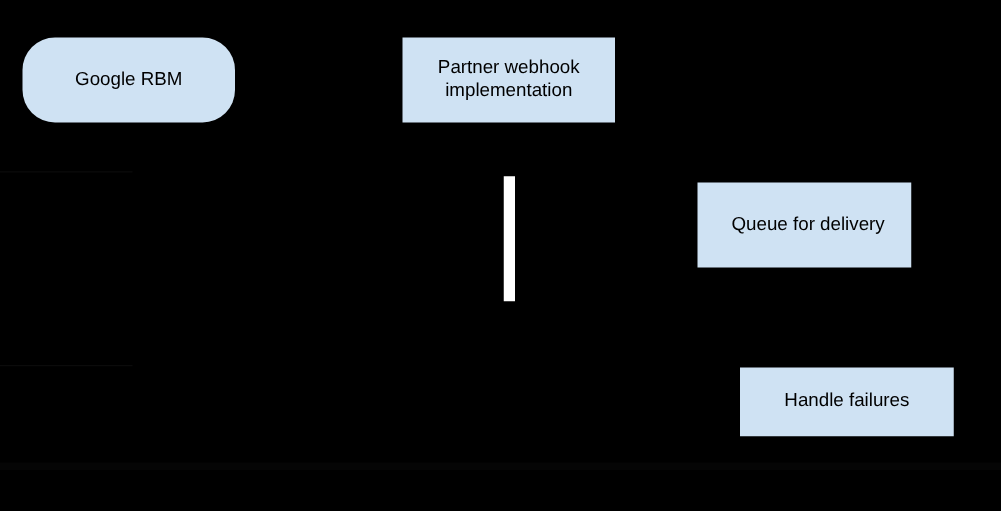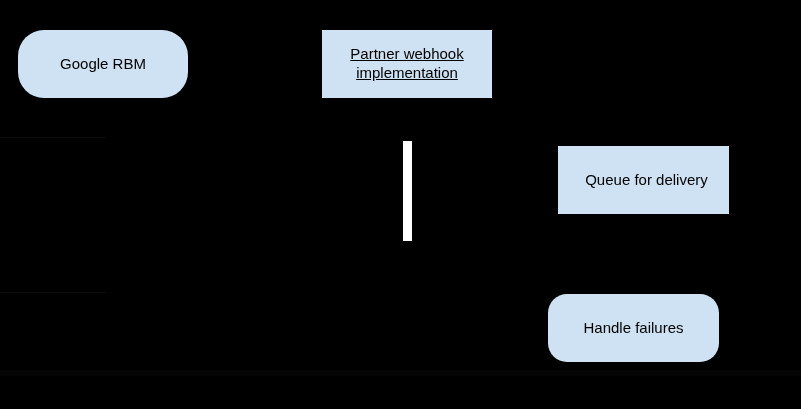--- a/index.html
+++ b/index.html
@@ -53,28 +53,28 @@
 <div id="canvas">
 
   <div class="faint-rule" style="left:0px; top:137px; width:106px;"></div>
   <div class="faint-rule" style="left:0px; top:292px; width:106px;"></div>
   <div class="faint-band" style="left:0px; top:370px; width:801px; height:6px;"></div>
 
   <div class="node" style="left:18px; top:30px; width:170px; height:68px;border-radius:26px;">
     <span class="node-label">Google RBM</span>
   </div>
 
-  <div class="node" style="left:322px; top:30px; width:170px; height:68px;text-decoration:underline;">
+  <div class="node" style="left:322px; top:30px; width:170px; height:68px;">
     <span class="node-label">Partner webhook
 implementation</span>
   </div>
 
   <div class="connector" style="left:403px; top:141px; width:9px; height:100px;"></div>
 
   <div class="node" style="left:558px; top:146px; width:171px; height:68px;padding-left:12px;">
     <span class="node-label">Queue for delivery</span>
   </div>
 
-  <div class="node" style="left:548px; top:294px; width:171px; height:68px;border-radius:19px;">
+  <div class="node" style="left:592px; top:294px; width:171px; height:55px;">
     <span class="node-label">Handle failures</span>
   </div>
 
 </div>
 
 </body></html>

